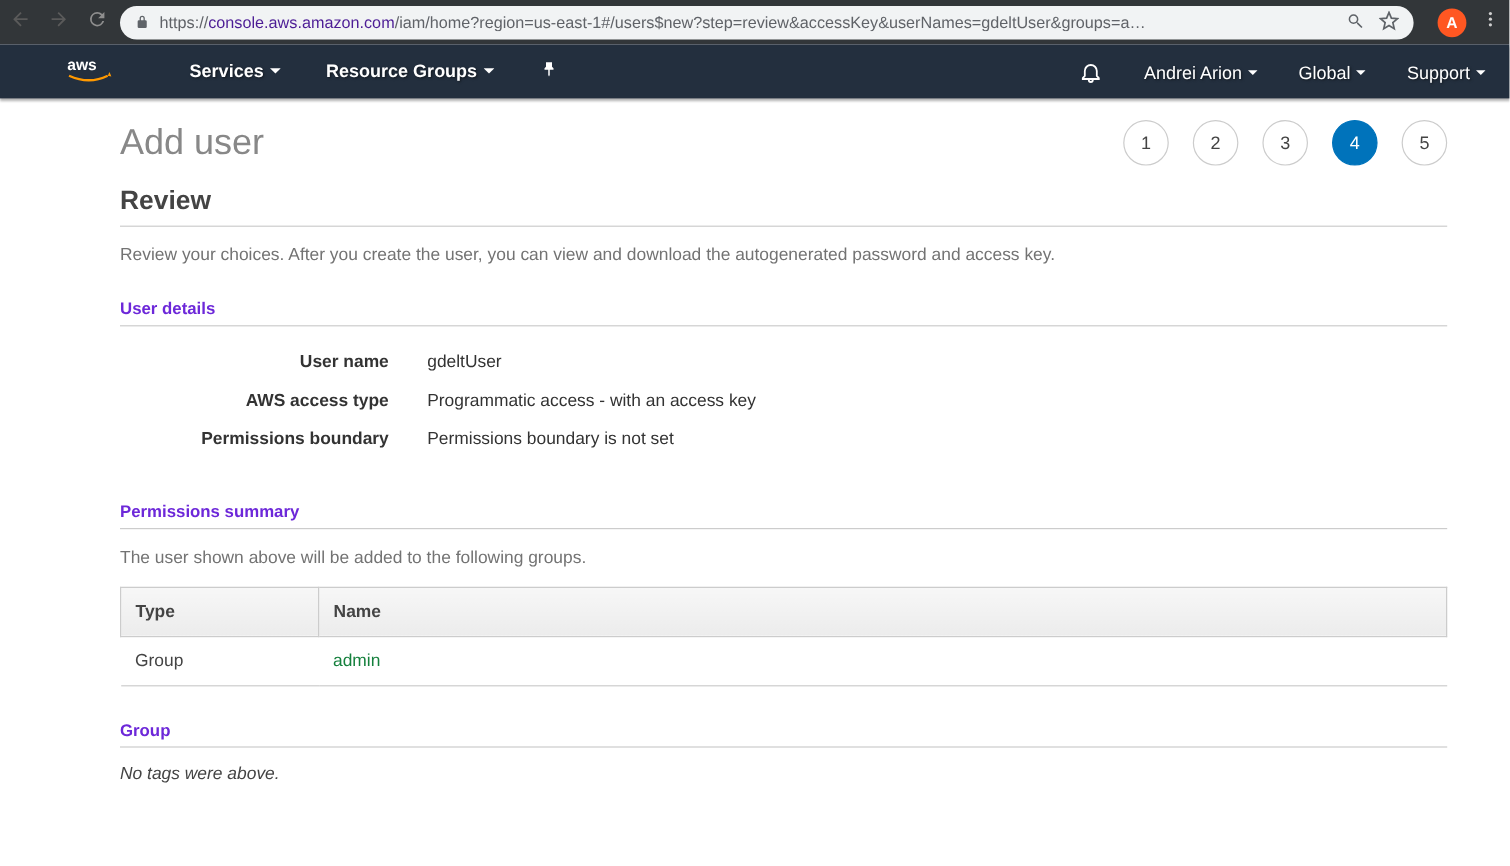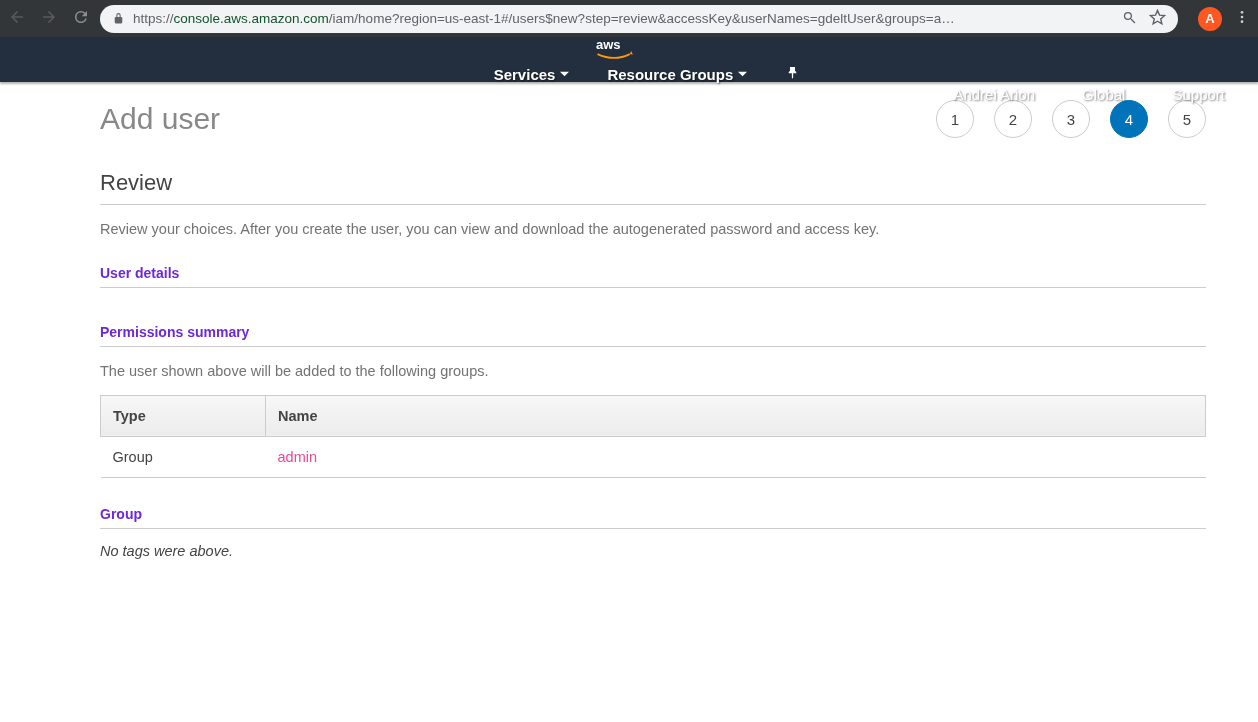--- a/index.html
+++ b/index.html
@@ -5,56 +5,56 @@
   * { box-sizing: border-box; margin: 0; padding: 0; }
   html, body { width: 1258px; height: 722px; font-family: "Helvetica Neue", Arial, sans-serif; background: #fff; overflow: hidden; }
 
   
   .chrome-bar { height: 37px; background: #323639; display: flex; align-items: center; padding: 0 8px; gap: 10px; }
   .chrome-nav { display: flex; align-items: center; gap: 14px; }
   .chrome-nav svg { fill: #8e8e8e; }
   .chrome-nav .disabled svg { fill: #5a5a5a; }
   .omnibox { flex: 1; height: 28px; background: #f1f3f4; border-radius: 14px; display: flex; align-items: center; padding: 0 12px; font-size: 13.5px; color: #606368; overflow: hidden; white-space: nowrap; }
   .omnibox .lock { margin-right: 8px; display:flex; align-items:center; }
-  .omnibox .domain { color:#14532d; }
+  .omnibox .domain { color:#4c1d95; }
   .omnibox .url-line { flex:1; overflow:hidden; text-overflow:ellipsis; white-space:nowrap; }
   .omnibox-icons { display:flex; align-items:center; gap:12px; margin-left:8px; }
   .chrome-right { display:flex; align-items:center; gap:12px; margin-left:10px; }
   .avatar-circle { width:24px; height:24px; border-radius:50%; background:#ff5722; color:#fff; display:flex; align-items:center; justify-content:center; font-size:13px; font-weight:600; }
 
   
-  .aws-nav { height:45px; background:#232f3e; display:flex; align-items:center; padding:0 20px 0 56px; color:#fff; box-shadow: 0 2px 2px rgba(0,0,0,0.3); position:relative;flex-direction:column; }
+  .aws-nav { height:45px; background:#232f3e; display:flex; align-items:center; padding:0 20px 0 56px; color:#fff; box-shadow: 0 2px 2px rgba(0,0,0,0.3); position:relative; }
   .aws-logo { display:flex; flex-direction:column; align-items:center; margin-right:56px; }
   .nav-items { display:flex; align-items:center; gap:38px; font-size:15px; font-weight:600; text-shadow: 1px 1px 2px rgba(0,0,0,0.5); }
   .nav-link { display:flex; align-items:center; gap:5px; cursor:pointer; }
   .nav-right { margin-left:auto; display:flex; align-items:flex-end; gap:34px; font-size:15px; text-shadow: 1px 1px 2px rgba(0,0,0,0.5); }
   .bell-wrap { display:flex; align-items:center; }
 
   
   .content { padding: 18px 52px 0 100px; color:#444; }
   .title-row { display:flex; align-items:center; }
   .page-title { font-size:30px; font-weight:400; color:#888; }
   .stepper { margin-left:auto; display:flex; gap:20px; }
   .step-circle { width:38px; height:38px; border-radius:50%; border:1px solid #ccc; display:flex; align-items:center; justify-content:center; font-size:15px; color:#444; background:#fff; }
   .step-circle.active { background:#0073bb; border-color:#0073bb; color:#fff; }
 
-  h2.section-title { font-size:22px; font-weight:400; color:#444; margin-top:32px; padding-bottom:8px; border-bottom:1px solid #ccc; }
+  h2.section-title { font-size:22px; font-weight:700; color:#444; margin-top:16px; padding-bottom:8px; border-bottom:1px solid #ccc; }
   h3.sub-title { font-size:14px; font-weight:700; color:#6d28d9; margin-top:24px; padding-bottom:6px; border-bottom:1px solid #ccc; }
   .desc { font-size:14.5px; color:#737373; margin-top:14px; line-height:1.5; }
 
   .details-grid { margin-top:14px; font-size:14.5px; color:#333; }
   .detail-row { display:flex; padding: 8px 0; }
   .detail-label { width:256px; text-align:right; font-weight:700; padding-right:32px; }
   .detail-value { flex:1; }
 
   table.perm { width:100%; border-collapse:collapse; margin-top:12px; font-size:14.5px; }
   table.perm th { text-align:left; font-weight:700; padding:12px 12px; background:linear-gradient(#f7f7f7,#ececec); border:1px solid #ccc; }
   table.perm td { padding:12px 12px; border-bottom:1px solid #ccc; }
   table.perm th.col-type, table.perm td.col-type { width:165px; }
-  a.link { color:#ec4899; text-decoration:none; cursor:pointer;margin-top:43px; }
+  a.link { color:#15803d; text-decoration:none; cursor:pointer;margin-top:43px; }
 
   .no-tags { font-style:italic; color:#444; font-size:14.5px; margin-top:14px; }
 </style>
 </head>
 <body>
 
 <div class="chrome-bar">
   <div class="chrome-nav">
     <span class="disabled">
       <svg width="18" height="18" viewBox="0 0 24 24">
@@ -172,20 +172,34 @@
       <div class="step-circle">3</div>
       <div class="step-circle active">4</div>
       <div class="step-circle">5</div>
     </div>
   </div>
 
   <h2 class="section-title">Review</h2>
   <p class="desc">Review your choices. After you create the user, you can view and download the autogenerated password and access key.</p>
 
   <h3 class="sub-title">User details</h3>
+  <div class="details-grid">
+    <div class="detail-row">
+      <div class="detail-label">User name</div>
+      <div class="detail-value">gdeltUser</div>
+    </div>
+    <div class="detail-row">
+      <div class="detail-label">AWS access type</div>
+      <div class="detail-value">Programmatic access - with an access key</div>
+    </div>
+    <div class="detail-row">
+      <div class="detail-label">Permissions boundary</div>
+      <div class="detail-value">Permissions boundary is not set</div>
+    </div>
+  </div>
 
   <h3 class="sub-title" style="margin-top:36px;">Permissions summary</h3>
   <p class="desc">The user shown above will be added to the following groups.</p>
   <table class="perm">
     <thead>
       <tr>
         <th class="col-type">Type</th>
         <th>Name</th>
       </tr>
     </thead>

